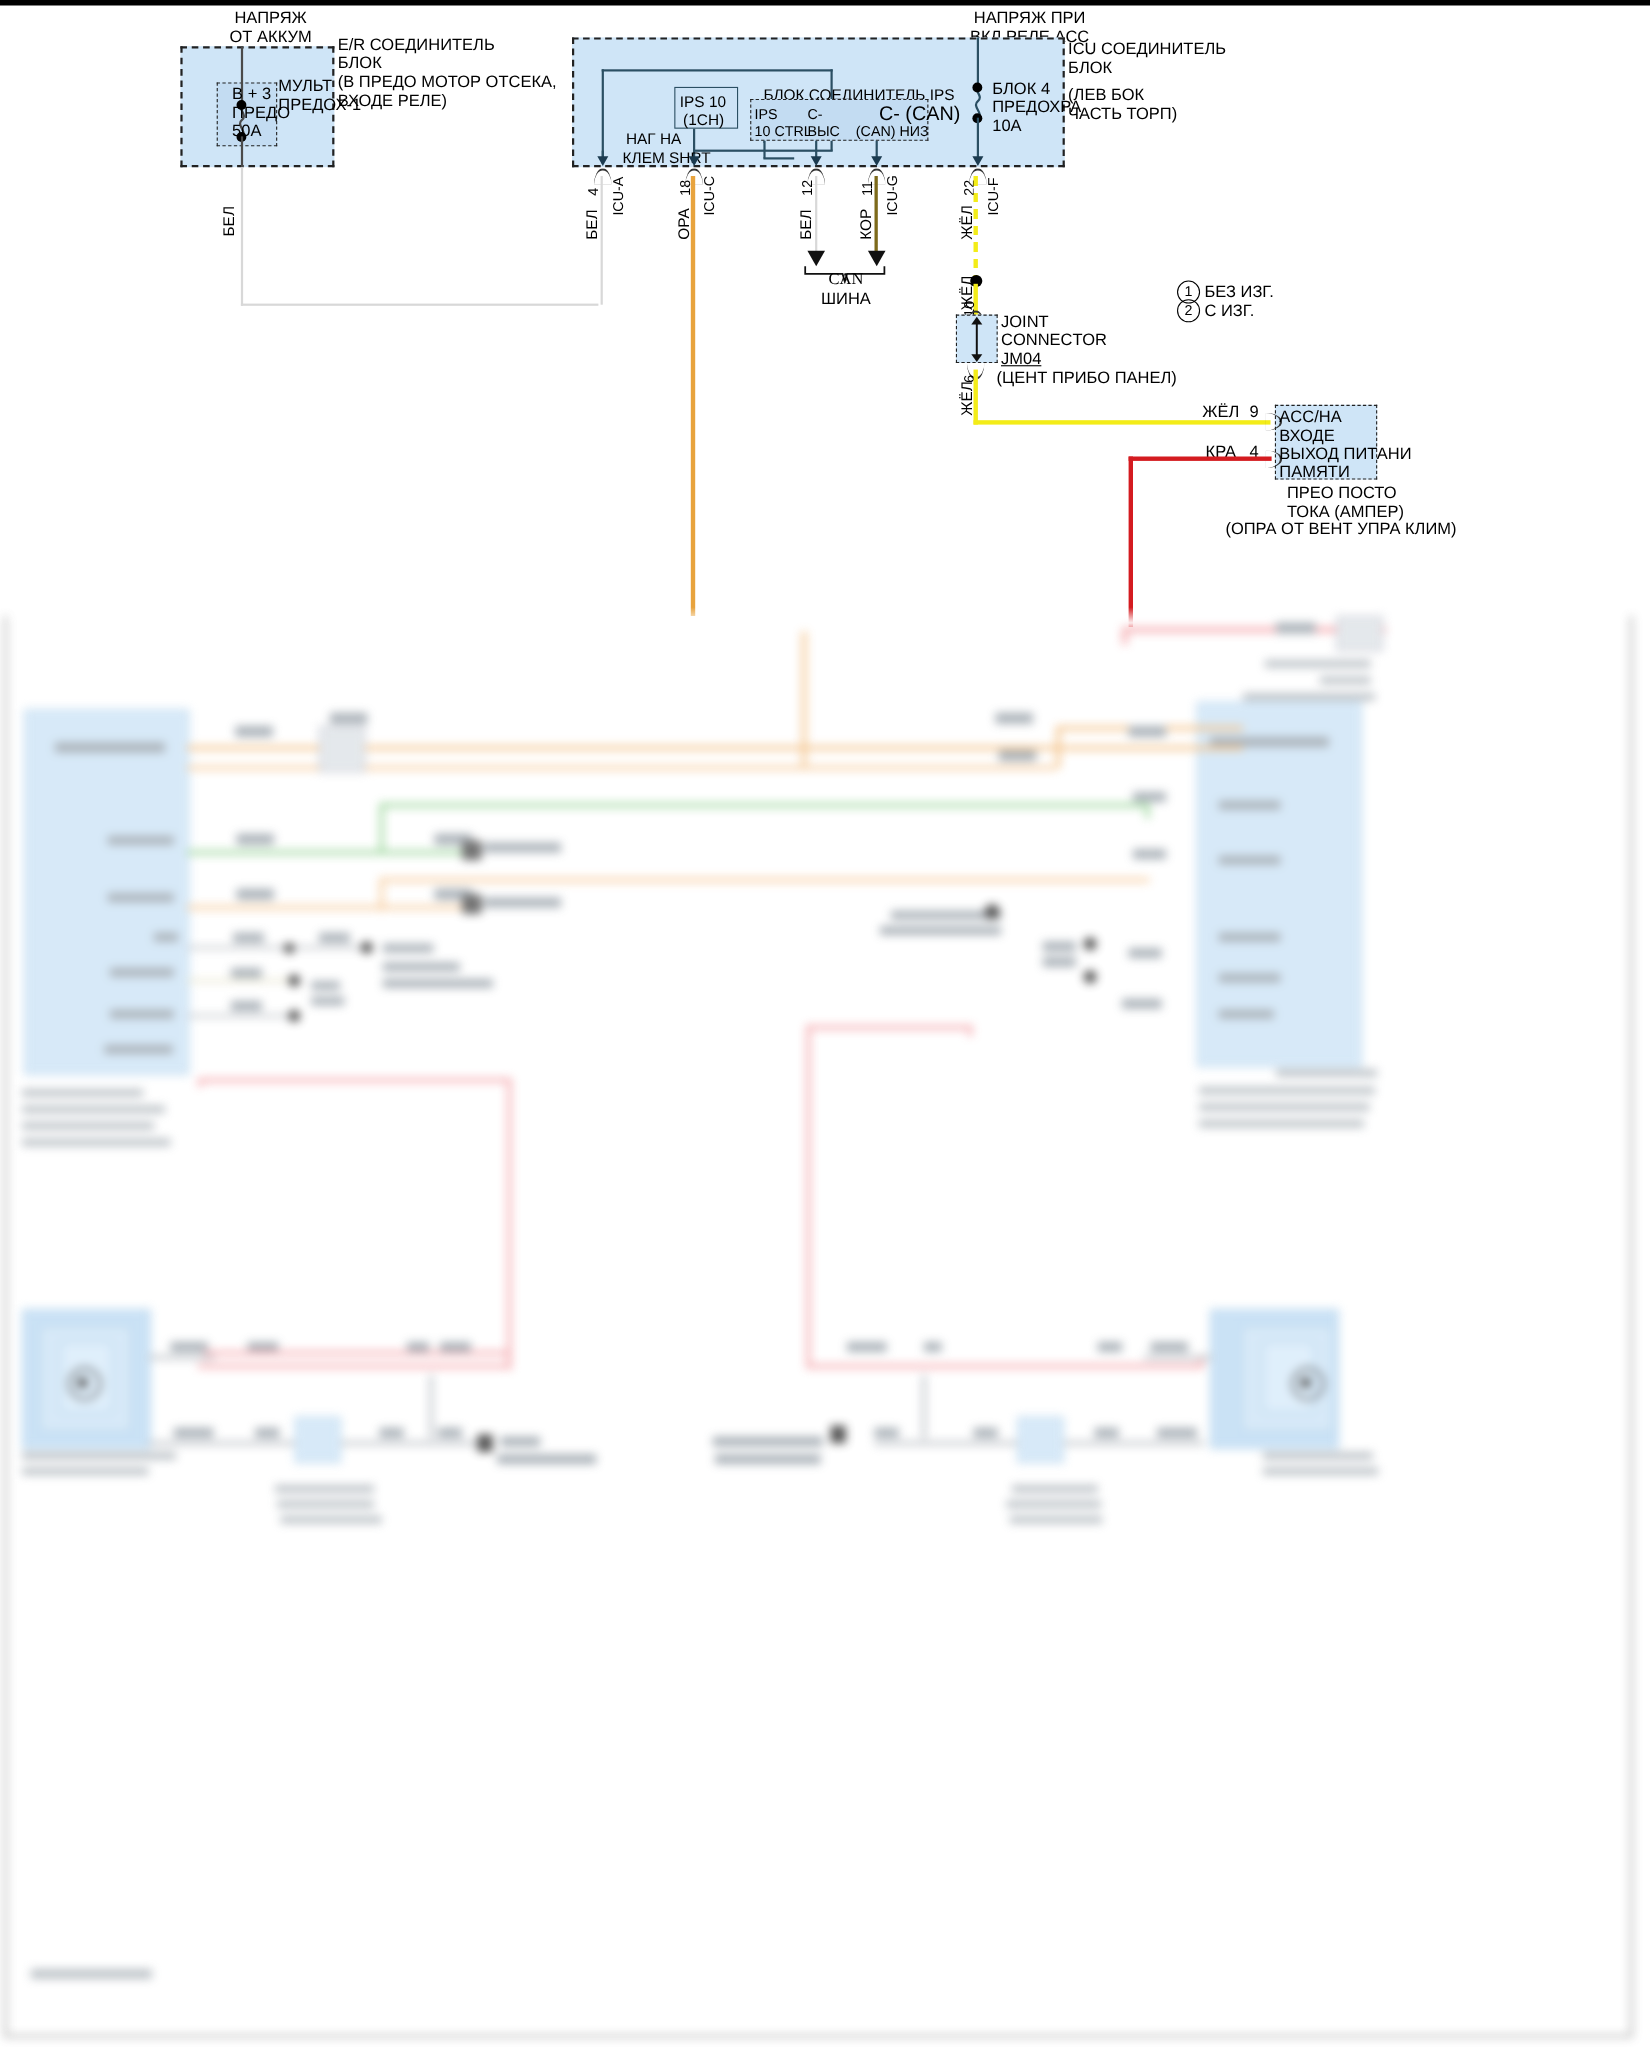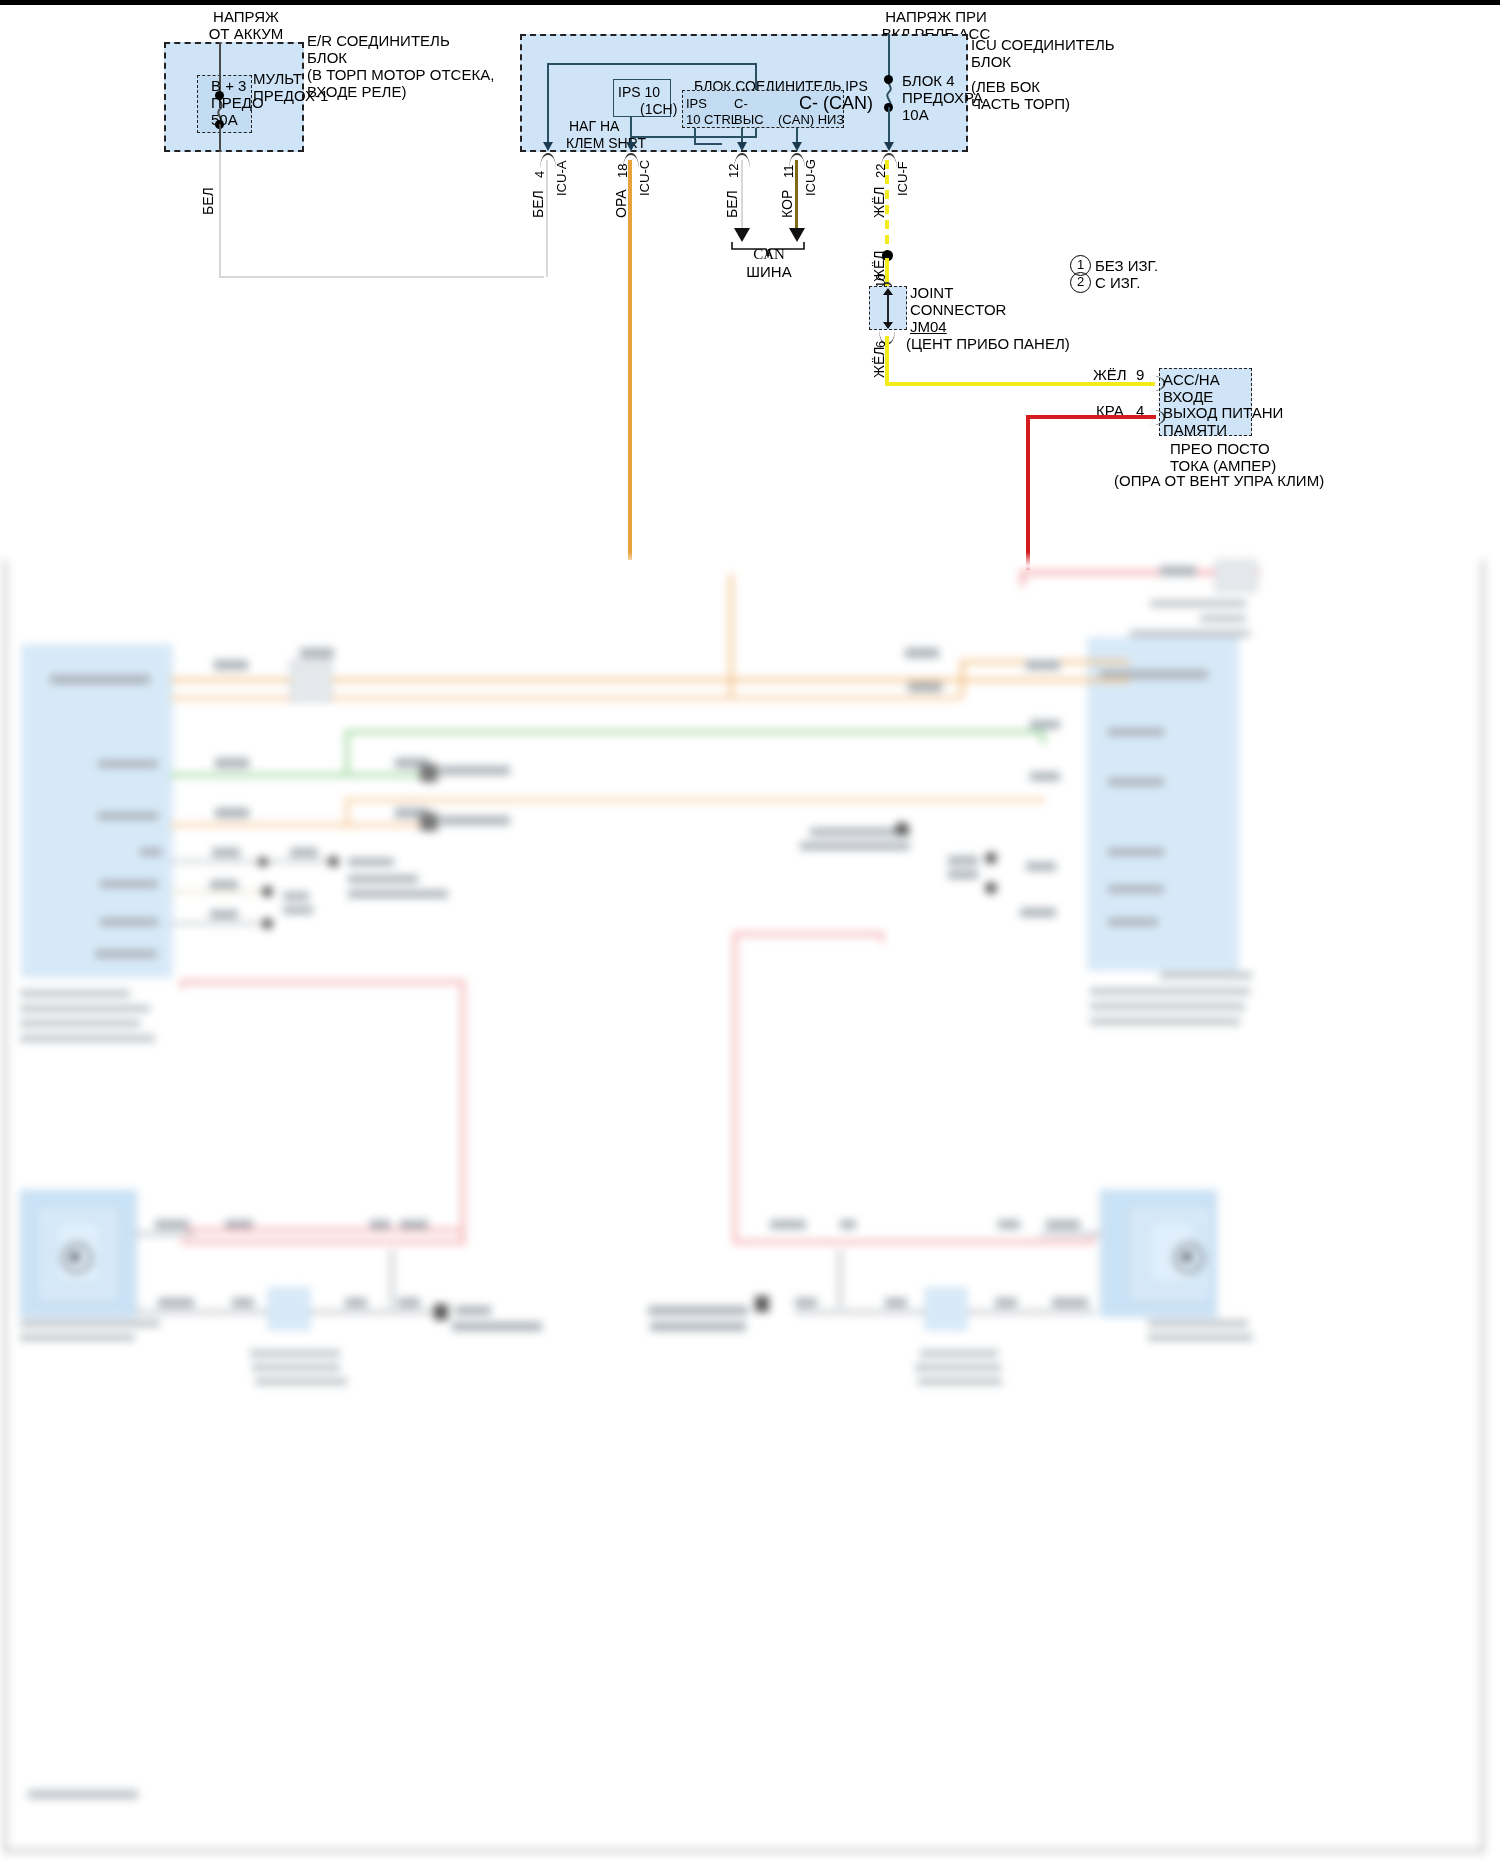--- a/index.html
+++ b/index.html
@@ -70,40 +70,40 @@
 
   <div class="lbl" style="left:211px;top:77px;">B + 3</div>
   <div class="lbl" style="left:211px;top:94px;">ПРЕДО</div>
   <div class="lbl" style="left:211px;top:111px;">50А</div>
 
   <div class="lbl" style="left:253px;top:70px;">МУЛЬТ</div>
   <div class="lbl" style="left:253px;top:87px;">ПРЕДОХ-1</div>
 
   <div class="lbl" style="left:307px;top:32px;">E/R СОЕДИНИТЕЛЬ</div>
   <div class="lbl" style="left:307px;top:49px;">БЛОК</div>
-  <div class="lbl" style="left:307px;top:66px;">(В ТОРП МОТОР ОТСЕКА,</div>
+  <div class="lbl" style="left:307px;top:66px;">(В ПРЕДО МОТОР ОТСЕКА,</div>
   <div class="lbl" style="left:307px;top:83px;">ВХОДЕ РЕЛЕ)</div>
 
   <div class="wire wv" style="left:219px;top:152px;height:126px;background:#d8d8d8;"></div>
   <div class="wire wh" style="left:219px;top:276px;width:325px;background:#d8d8d8;"></div>
   <div class="vlbl" style="left:200px;top:215px;">БЕЛ</div>
 
   <div class="lbl" style="left:846px;top:8px;width:180px;text-align:center;">НАПРЯЖ ПРИ</div>
   <div class="lbl" style="left:846px;top:25px;width:180px;text-align:center;">ВКЛ РЕЛЕ ACC</div>
 
   <div class="boxdash" style="left:520px;top:34px;width:448px;height:118px;"></div>
 
   <div class="lbl" style="left:971px;top:36px;">ICU СОЕДИНИТЕЛЬ</div>
   <div class="lbl" style="left:971px;top:53px;">БЛОК</div>
   <div class="lbl" style="left:971px;top:78px;">(ЛЕВ БОК</div>
   <div class="lbl" style="left:971px;top:95px;">ЧАСТЬ ТОРП)</div>
 
   <div class="boxsolid" style="left:613px;top:79px;width:58px;height:38px;"></div>
   <div class="lbl" style="left:618px;top:84px;font-size:14px;">IPS 10</div>
-  <div class="lbl" style="left:621px;top:101px;font-size:14px;margin-left:19px;">(1CH)</div>
+  <div class="lbl" style="left:621px;top:101px;font-size:14px;">(1CH)</div>
 
   <div class="wire wv" style="left:547px;top:63px;height:86px;background:#2b4f63;"></div>
   <div class="wire wh" style="left:547px;top:63px;width:210px;background:#2b4f63;"></div>
   <div class="wire wv" style="left:755px;top:63px;height:74px;background:#2b4f63;"></div>
   <div class="wire wh" style="left:630px;top:136px;width:127px;background:#2b4f63;"></div>
   <div class="wire wv" style="left:630px;top:117px;height:32px;background:#2b4f63;"></div>
 
   <div class="lbl" style="left:569px;top:118px;font-size:14px;">НАГ НА</div>
   <div class="lbl" style="left:566px;top:135px;font-size:14px;">КЛЕМ SHRT</div>
 

